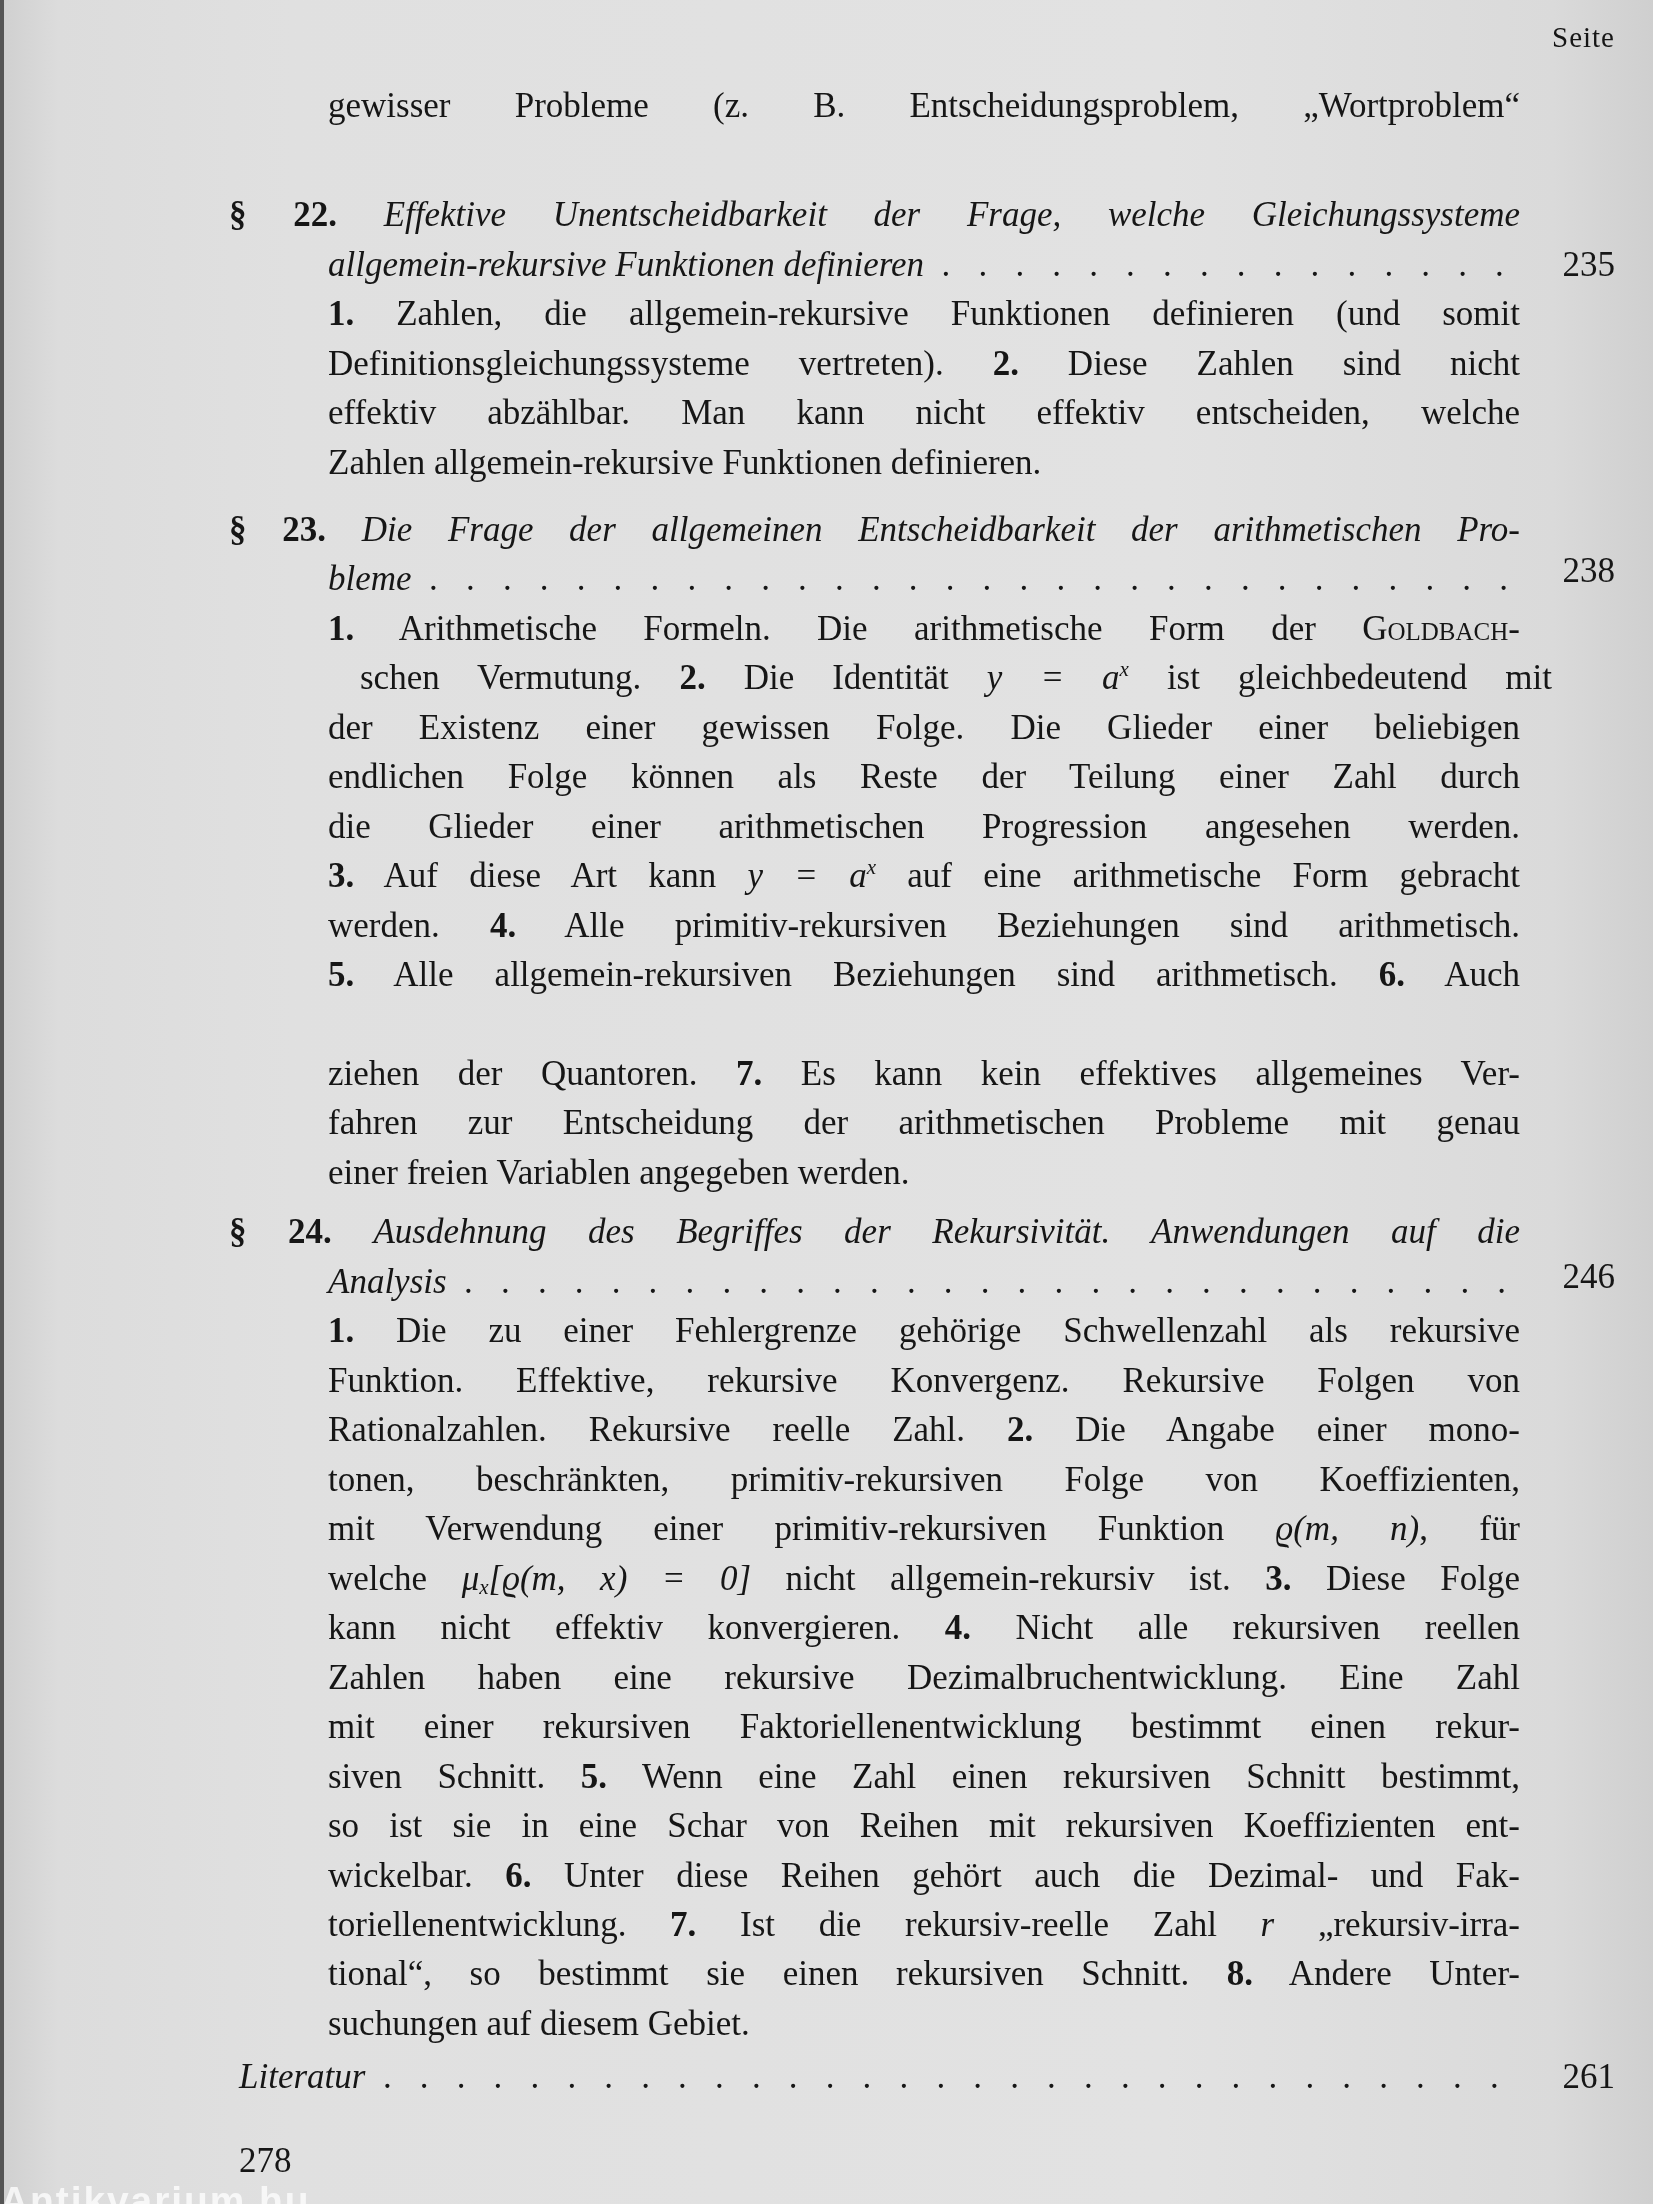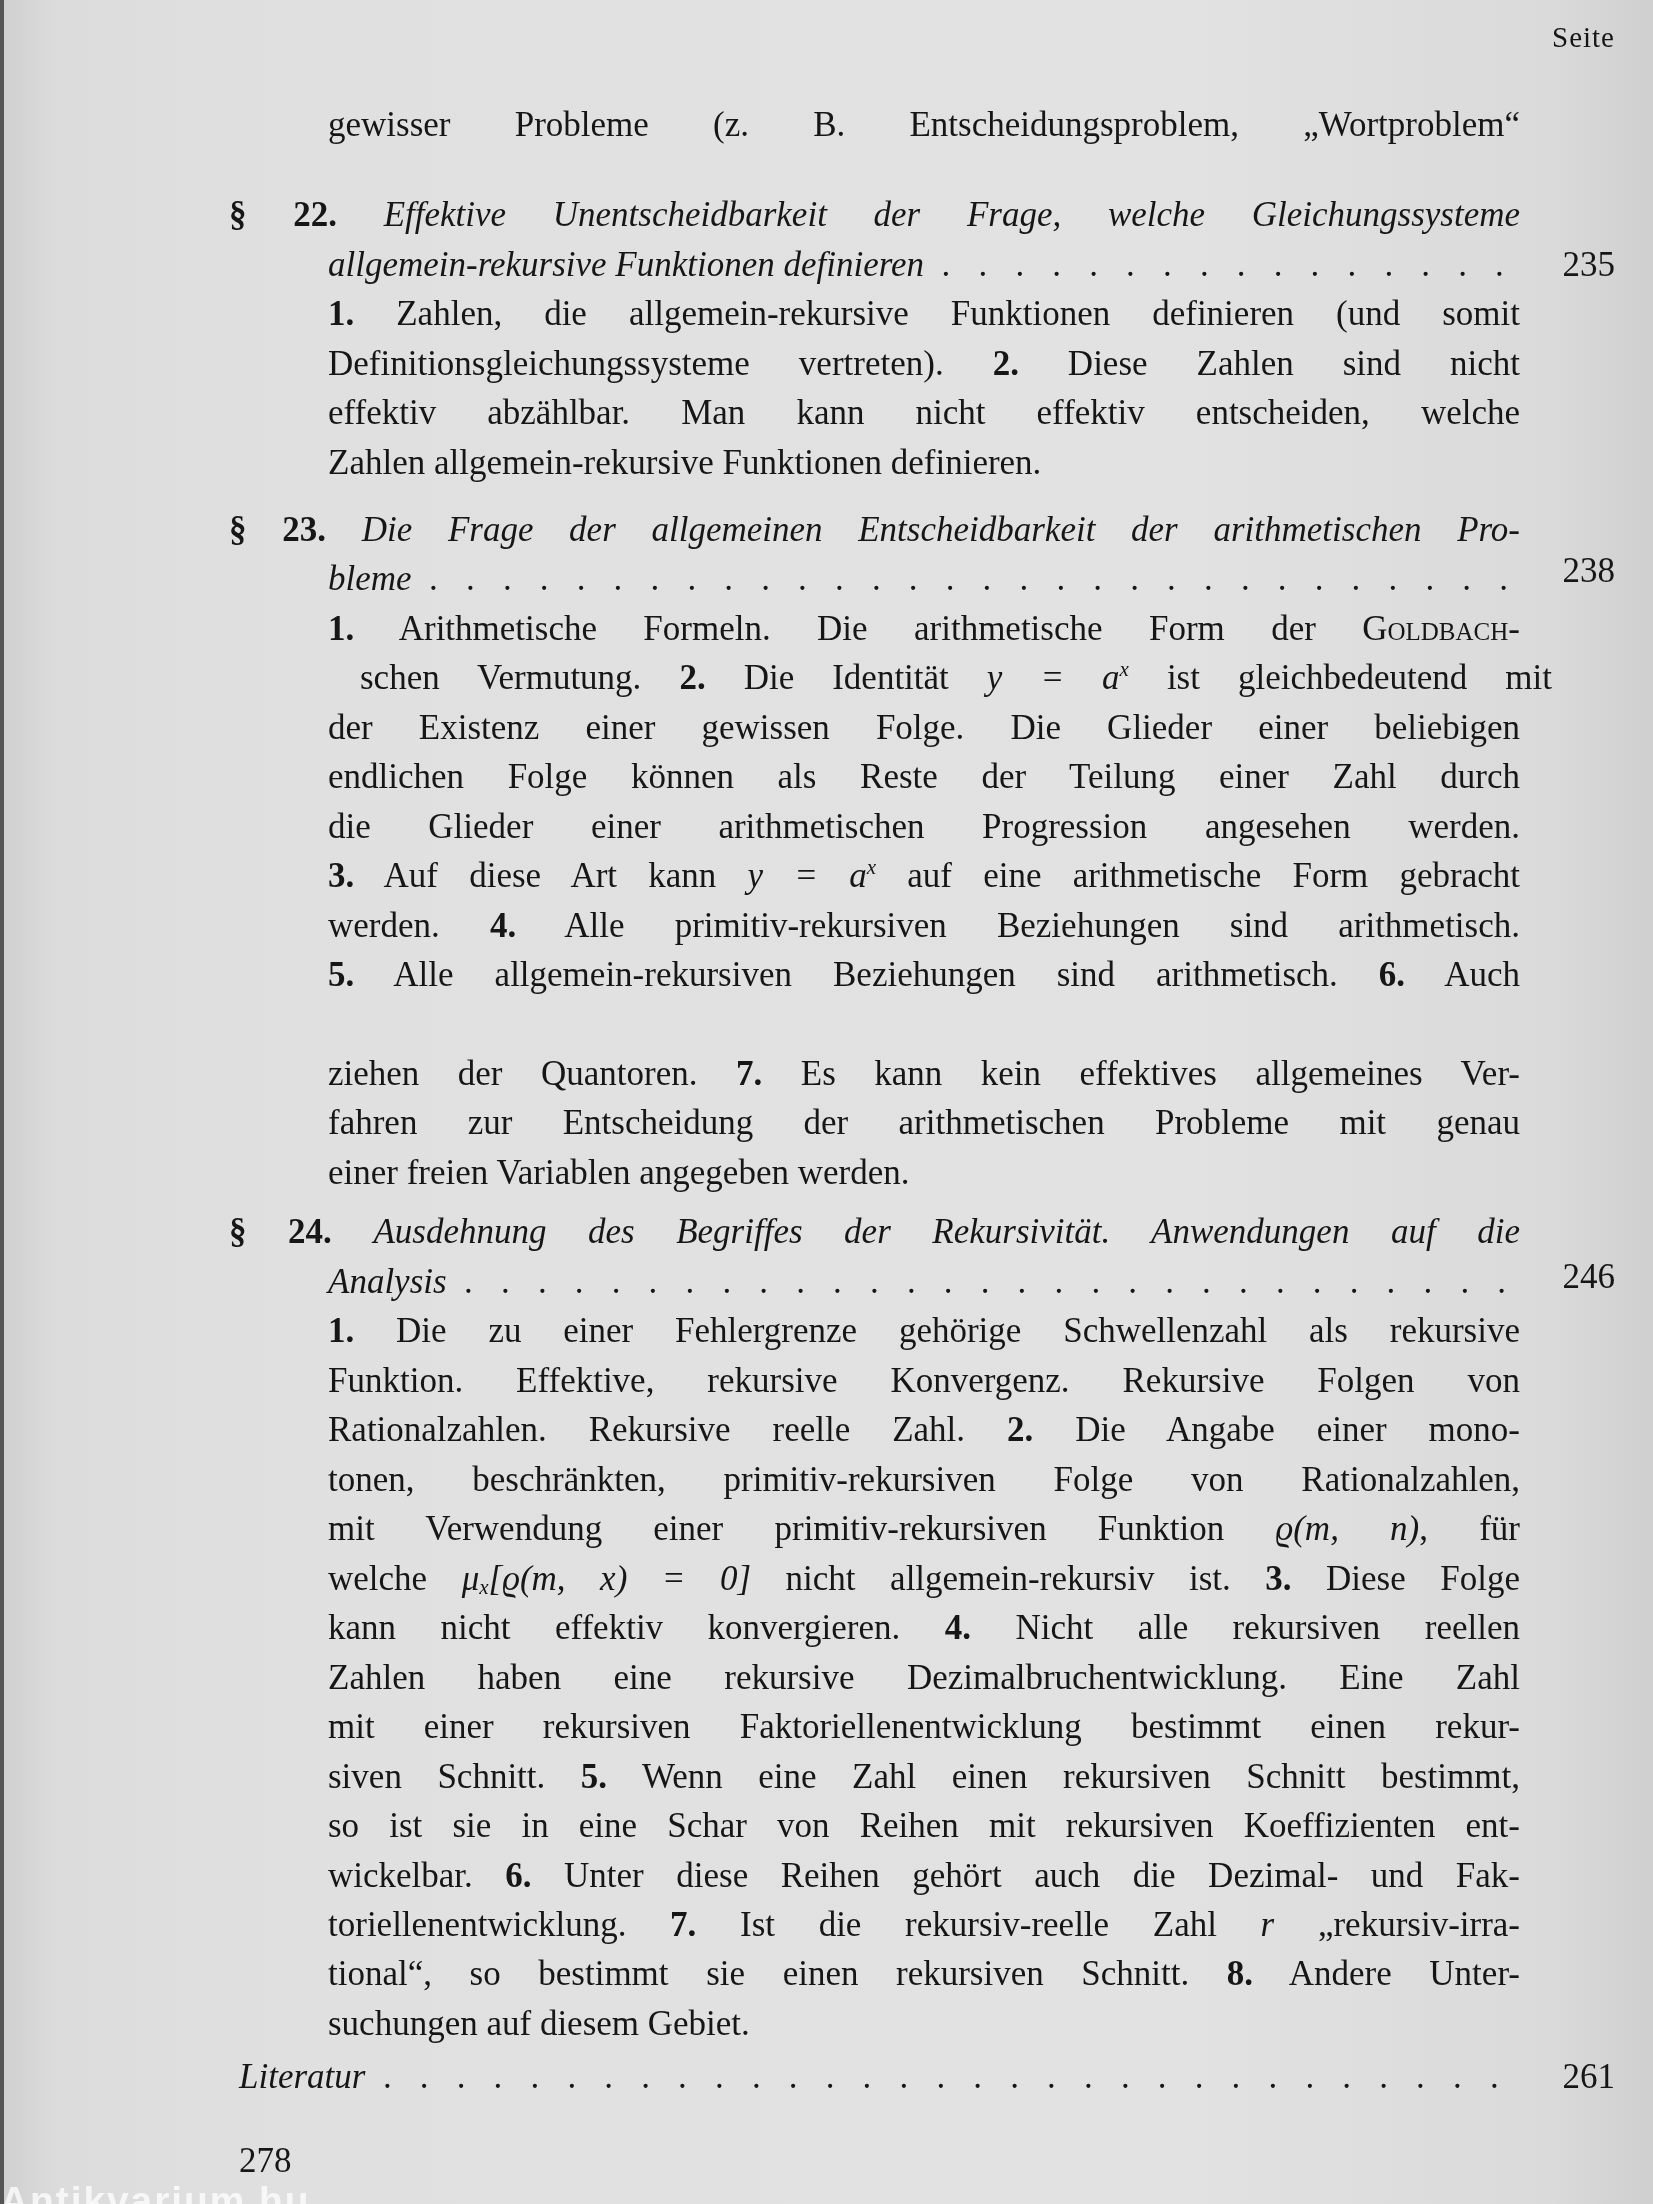--- a/index.html
+++ b/index.html
@@ -31,21 +31,21 @@
   sub { font-size:60%; vertical-align:-0.2em; line-height:0; }
 </style>
 </head>
 <body>
 
 <div class="page">
   <div class="spine"></div>
 
   <div class="seite">Seite</div>
 
-  <div class="line just" style="top:81px;margin-top:19px;">gewisser Probleme (z. B. Entscheidungsproblem, „Wortproblem“</div>
+  <div class="line just" style="top:81px;">gewisser Probleme (z. B. Entscheidungsproblem, „Wortproblem“</div>
 
   <div class="heading" style="top:190px;">
     <span class="sec">§ 22.</span>
     <span class="it">Effektive Unentscheidbarkeit der Frage, welche Gleichungssysteme</span>
   </div>
   <div class="leader" style="top:240px;">
     <span class="it">allgemein-rekursive Funktionen definieren</span>
     <span class="dots"></span>
   </div>
   <div class="pagenum" style="top:240px;">235</div>
@@ -83,21 +83,21 @@
   </div>
   <div class="leader" style="top:1257px;">
     <span class="it">Analysis</span>
     <span class="dots"></span>
   </div>
   <div class="pagenum" style="top:1252px;">246</div>
 
   <div class="line just" style="top:1306px;"><span class="b">1.</span><span> Die zu einer Fehlergrenze gehörige Schwellenzahl als rekursive</span></div>
   <div class="line just" style="top:1356px;">Funktion. Effektive, rekursive Konvergenz. Rekursive Folgen von</div>
   <div class="line just" style="top:1405px;"><span>Rationalzahlen. Rekursive reelle Zahl. </span><span class="b">2.</span><span> Die Angabe einer mono-</span></div>
-  <div class="line just" style="top:1455px;">tonen, beschränkten, primitiv-rekursiven Folge von Rationalzahlen,</div>
+  <div class="line just" style="top:1455px;">tonen, beschränkten, primitiv-rekursiven Folge von Koeffizienten,</div>
   <div class="line just" style="top:1504px;"><span>mit Verwendung einer primitiv-rekursiven Funktion </span><span class="math">ϱ(m, n)</span><span>, für</span></div>
   <div class="line just" style="top:1554px;"><span>welche </span><span class="math"><span>μ</span><sub>x</sub><span>[ϱ(m, x) = 0]</span></span><span> nicht allgemein-rekursiv ist. </span><span class="b">3.</span><span> Diese Folge</span></div>
   <div class="line just" style="top:1603px;"><span>kann nicht effektiv konvergieren. </span><span class="b">4.</span><span> Nicht alle rekursiven reellen</span></div>
   <div class="line just" style="top:1653px;">Zahlen haben eine rekursive Dezimalbruchentwicklung. Eine Zahl</div>
   <div class="line just" style="top:1702px;">mit einer rekursiven Faktoriellenentwicklung bestimmt einen rekur-</div>
   <div class="line just" style="top:1752px;"><span>siven Schnitt. </span><span class="b">5.</span><span> Wenn eine Zahl einen rekursiven Schnitt bestimmt,</span></div>
   <div class="line just" style="top:1801px;">so ist sie in eine Schar von Reihen mit rekursiven Koeffizienten ent-</div>
   <div class="line just" style="top:1851px;"><span>wickelbar. </span><span class="b">6.</span><span> Unter diese Reihen gehört auch die Dezimal- und Fak-</span></div>
   <div class="line just" style="top:1900px;"><span>toriellenentwicklung. </span><span class="b">7.</span><span> Ist die rekursiv-reelle Zahl </span><span class="math">r</span><span> „rekursiv-irra-</span></div>
   <div class="line just" style="top:1949px;"><span>tional“, so bestimmt sie einen rekursiven Schnitt. </span><span class="b">8.</span><span> Andere Unter-</span></div>

